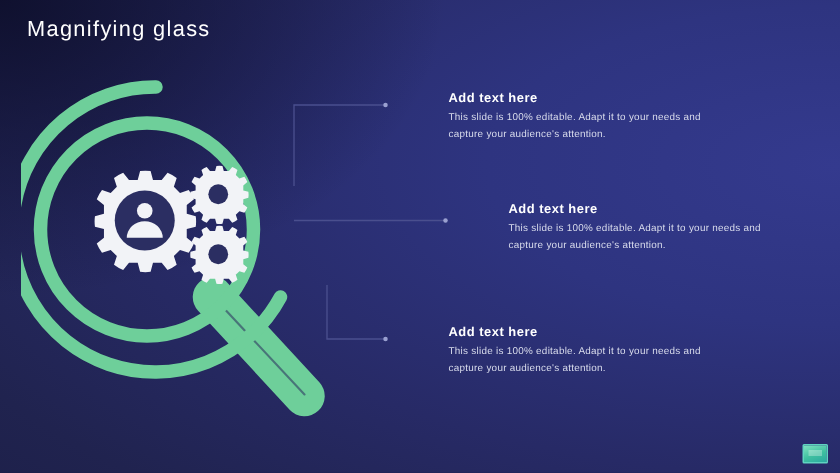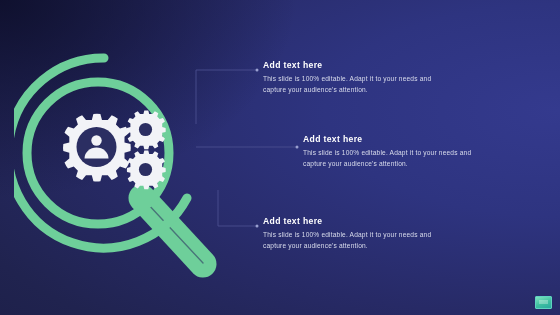--- a/index.html
+++ b/index.html
@@ -33,21 +33,21 @@
     font-weight:400;
     letter-spacing:.9px;
     white-space:nowrap;
     z-index:6;
   }
   
   .magnifier { position:absolute; left:14px; top:50px; z-index:4; }
   
   .connectors { position:absolute; left:0; top:0; z-index:3; }
   
-  .tblock { position:absolute; z-index:5; }
+  .tblock { position:absolute; z-index:5;margin-left:36px; }
   .tblock .heading {
     color:#ffffff;
     font-size:8.6px;
     font-weight:700;
     letter-spacing:.35px;
     margin-bottom:4px;
     white-space:nowrap;
   }
   .tblock .body {
     color:#d9dcec;
@@ -73,20 +73,21 @@
     content:"";
     position:absolute; left:3px; top:3px; right:3px; bottom:4px;
     background:rgba(255,255,255,.30);
   }
 </style>
 </head>
 <body>
 
 <div class="slide">
 
+  <div class="title">Magnifying glass</div>
 
   <svg class="connectors" width="560" height="315" viewBox="0 0 560 315">
     <g fill="none" stroke="#4a4f8e" stroke-width="0.9">
 
       <path d="M196,124 L196,70 L256,70"></path>
 
       <path d="M196,147 L296,147"></path>
 
       <path d="M218,190 L218,226 L256,226"></path>
     </g>

